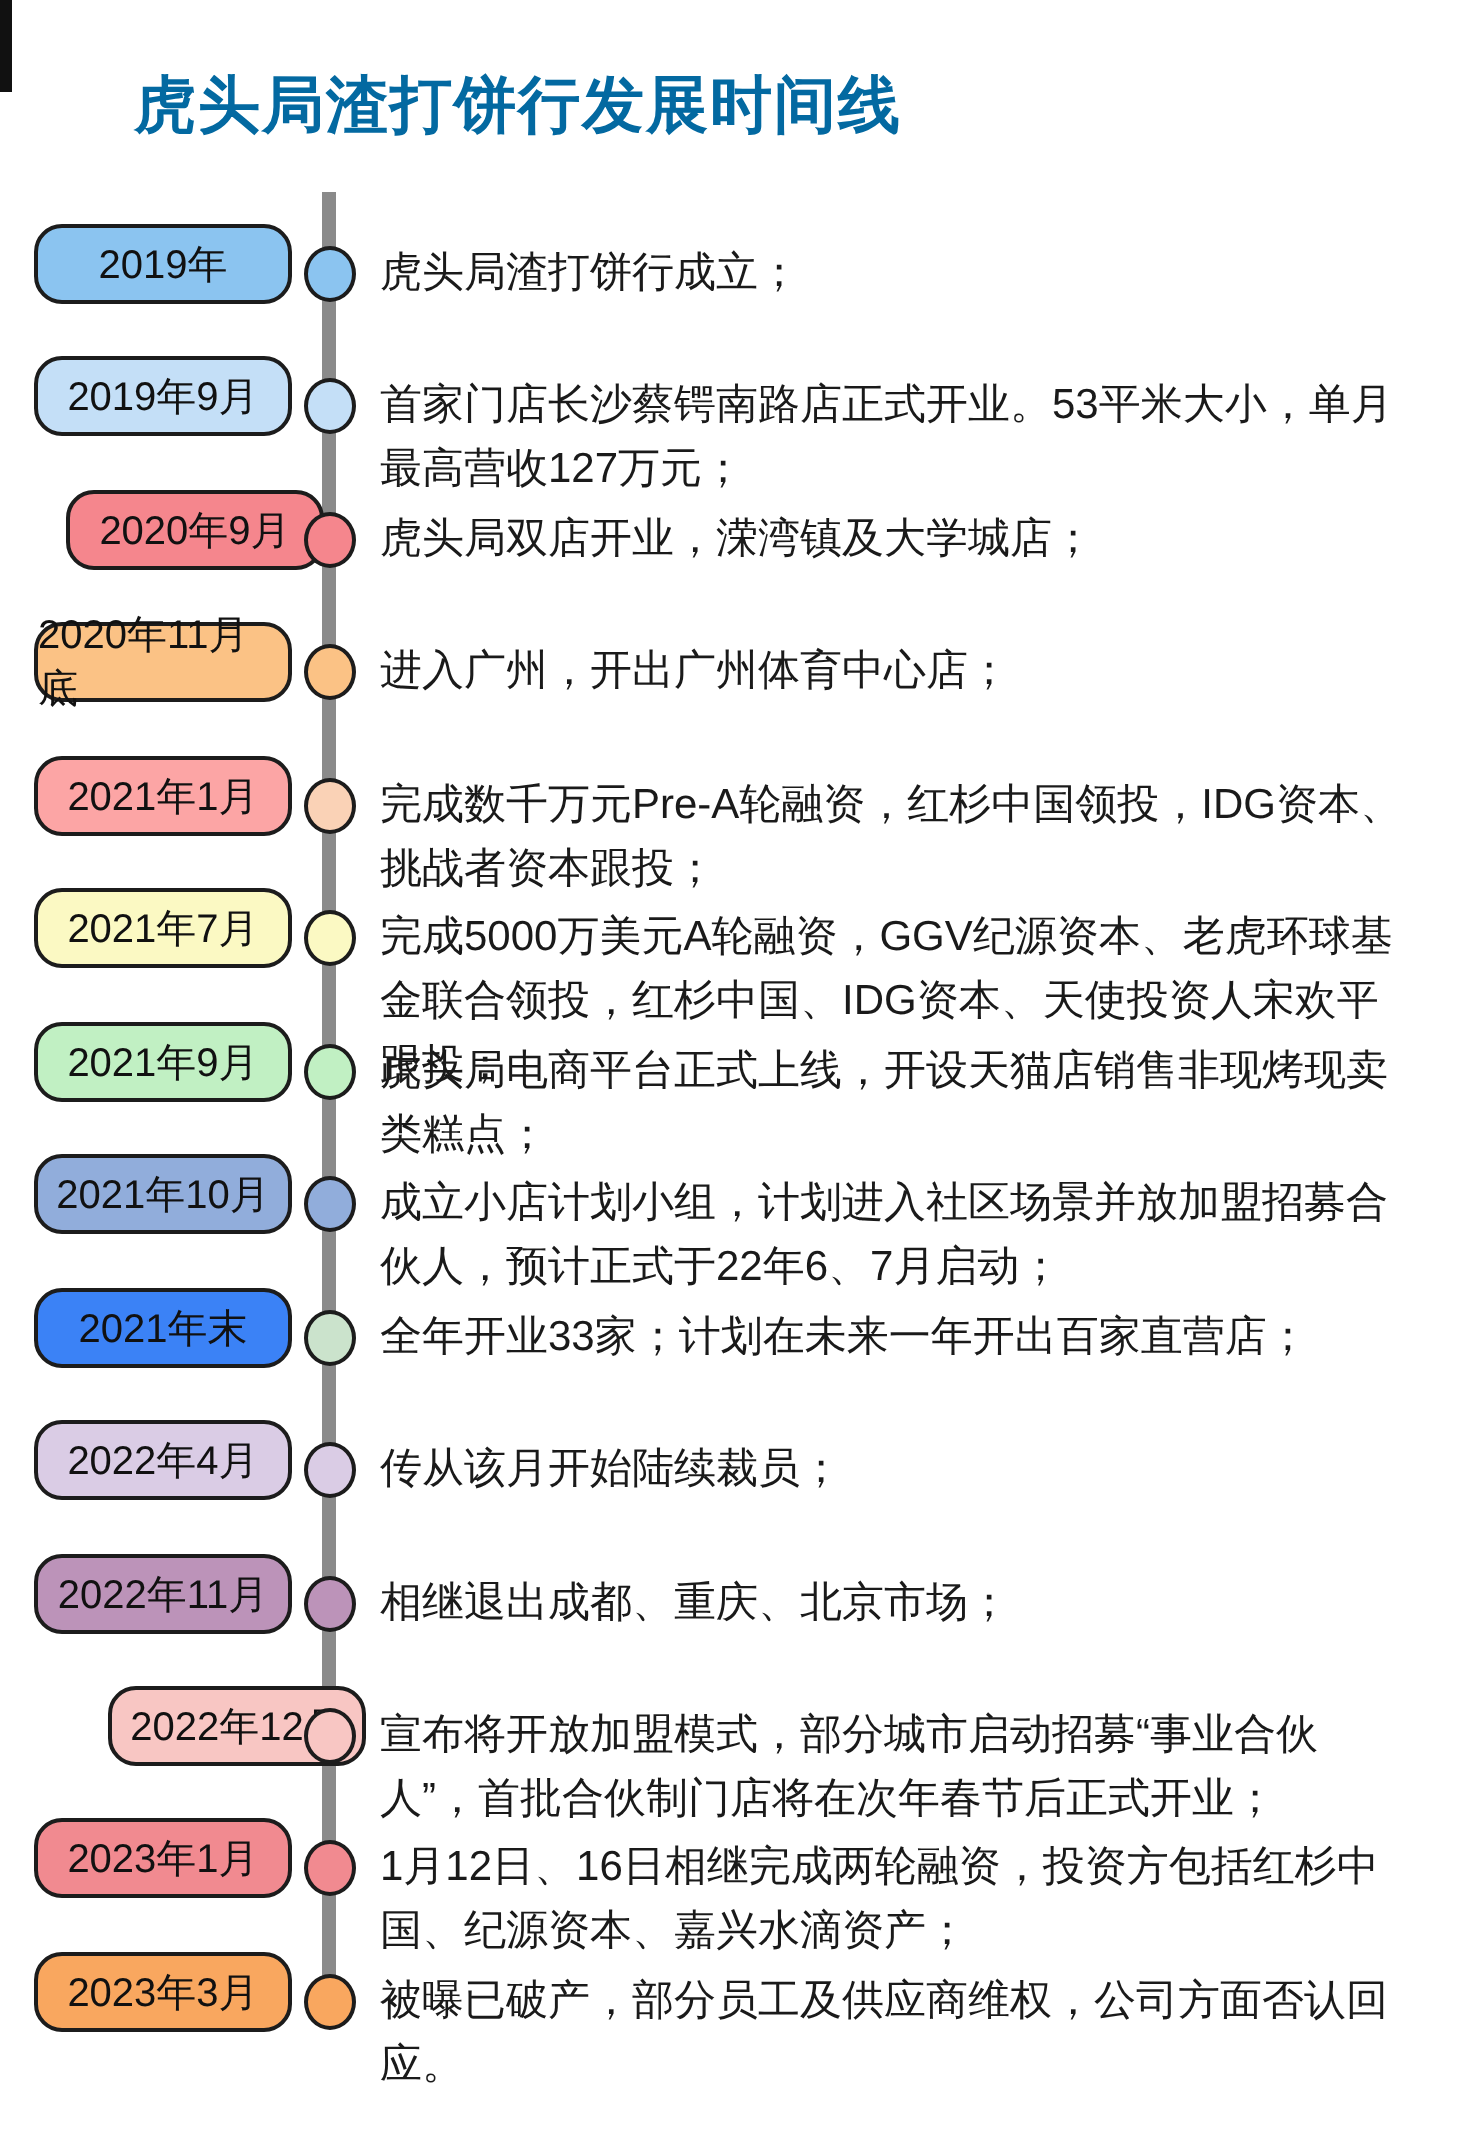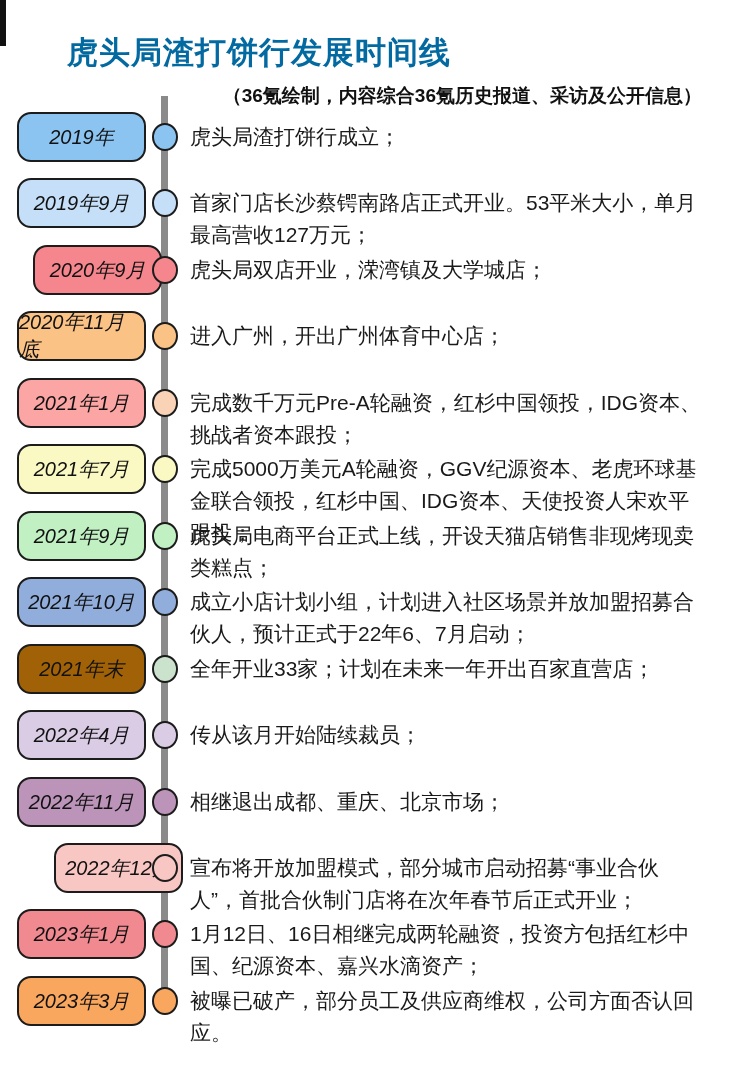--- a/index.html
+++ b/index.html
@@ -14,40 +14,39 @@
   }
   .subtitle{
     position:absolute;right:28px;top:83px;font-size:19px;font-weight:600;color:#111;
   }
   .axis{
     position:absolute;left:161px;top:96px;width:7px;height:905px;background:#8a8a8a;z-index:0;
   }
   .items{position:absolute;left:0;top:0;width:730px;height:1067px;z-index:1;}
   .item{position:absolute;left:0;width:730px;height:0;}
   .date-box{
-    position:absolute;left:17px;top:0;width:129px;height:50px;box-sizing:border-box;
+    position:absolute;left:17px;top:0;width:129px;height:40px;box-sizing:border-box;
     border:2px solid #1c1c1c;border-radius:14px;display:flex;align-items:center;
-    justify-content:center;font-size:20px;font-weight:500;color:#111;font-style:italic;
+    justify-content:center;font-size:20px;font-weight:500;color:#111;
   }
   .node{
     position:absolute;left:152px;top:11px;width:26px;height:28px;box-sizing:border-box;
     border:2px solid #1c1c1c;border-radius:50%;
   }
   .desc{
     position:absolute;left:190px;top:9px;width:512px;
     font-size:21px;line-height:32px;color:#1a1a1a;font-weight:500;
   }
 </style>
 </head>
 <body>
 
 <div class="page">
   <div class="corner-mark"></div>
   <h1 class="title">虎头局渣打饼行发展时间线</h1>
-  <div class="subtitle">（36氪绘制，内容综合36氪历史报道、采访及公开信息）</div>
   <div class="axis"></div>
   <div class="items" id="items">
       <div class="item" style="top: 112px;">
     <div class="date-box" style="background: rgb(139, 196, 240);">
       <span class="date-label">2019年</span>
     </div>
     <div class="node" style="background: rgb(139, 196, 240);"></div>
     <div class="desc">虎头局渣打饼行成立；</div>
   </div>
       <div class="item" style="top: 178px;">
@@ -93,21 +92,21 @@
     <div class="desc">虎头局电商平台正式上线，开设天猫店销售非现烤现卖类糕点；</div>
   </div>
       <div class="item" style="top: 577px;">
     <div class="date-box" style="background: rgb(145, 173, 219);">
       <span class="date-label">2021年10月</span>
     </div>
     <div class="node" style="background: rgb(145, 173, 219);"></div>
     <div class="desc">成立小店计划小组，计划进入社区场景并放加盟招募合伙人，预计正式于22年6、7月启动；</div>
   </div>
       <div class="item" style="top: 644px;">
-    <div class="date-box" style="background: #a16207;">
+    <div class="date-box" style="background: #3b82f6;">
       <span class="date-label">2021年末</span>
     </div>
     <div class="node" style="background: rgb(203, 227, 204);"></div>
     <div class="desc">全年开业33家；计划在未来一年开出百家直营店；</div>
   </div>
       <div class="item" style="top: 710px;">
     <div class="date-box" style="background: rgb(218, 204, 229);">
       <span class="date-label">2022年4月</span>
     </div>
     <div class="node" style="background: rgb(218, 204, 229);"></div>

